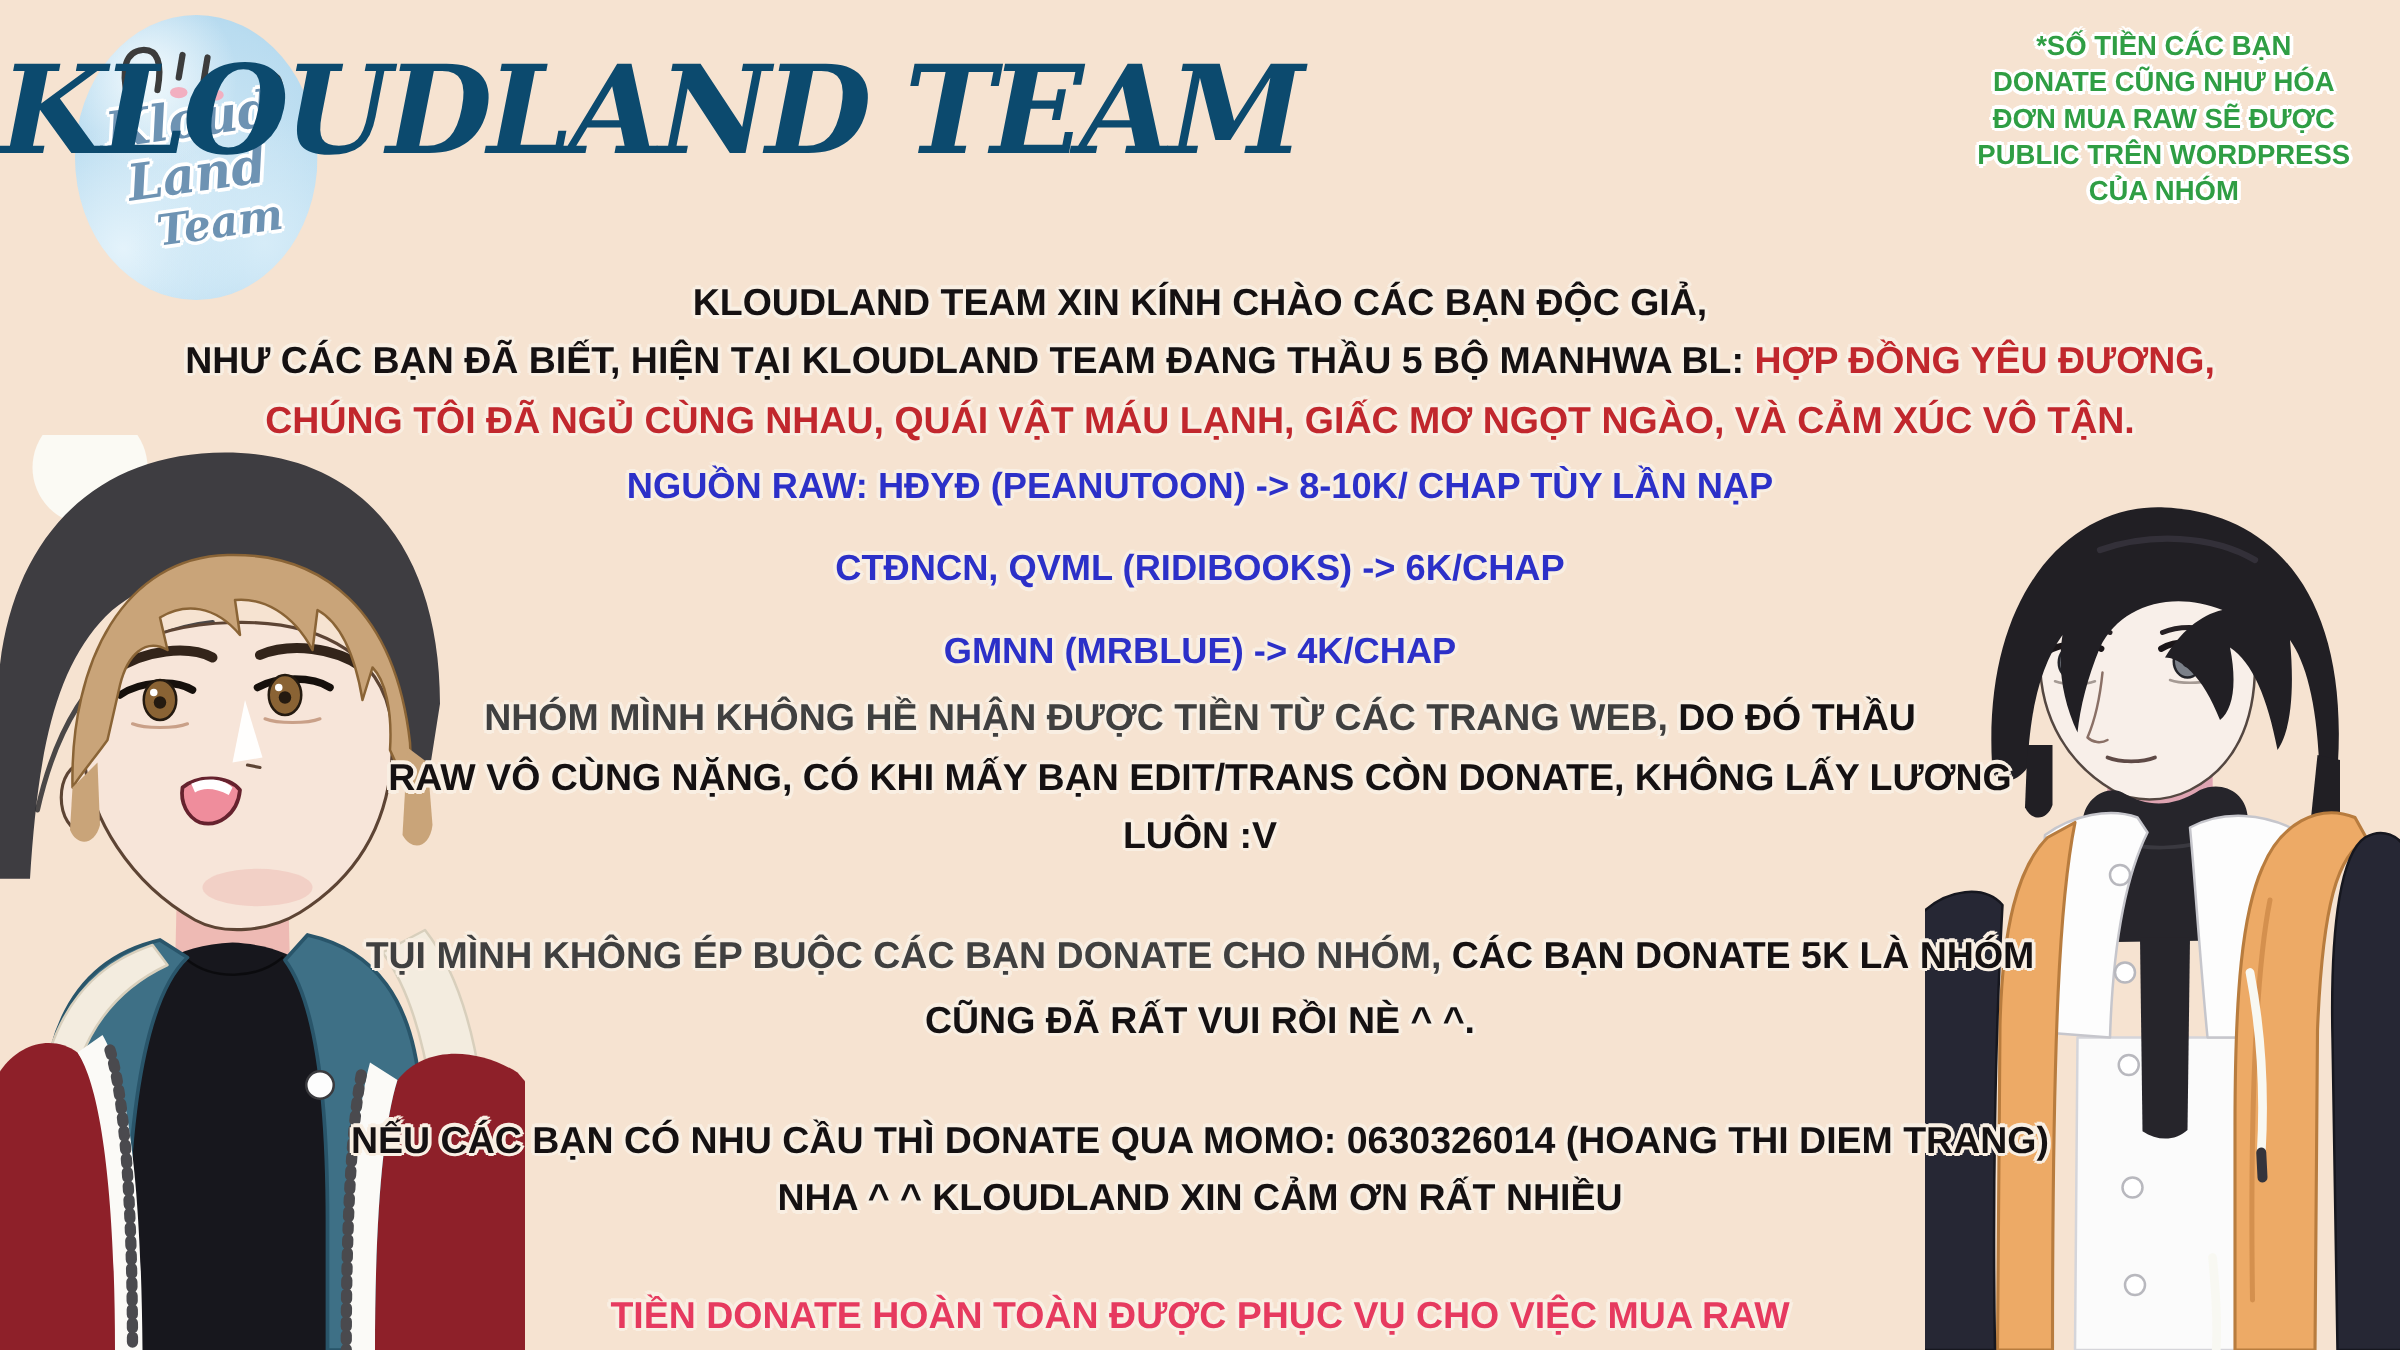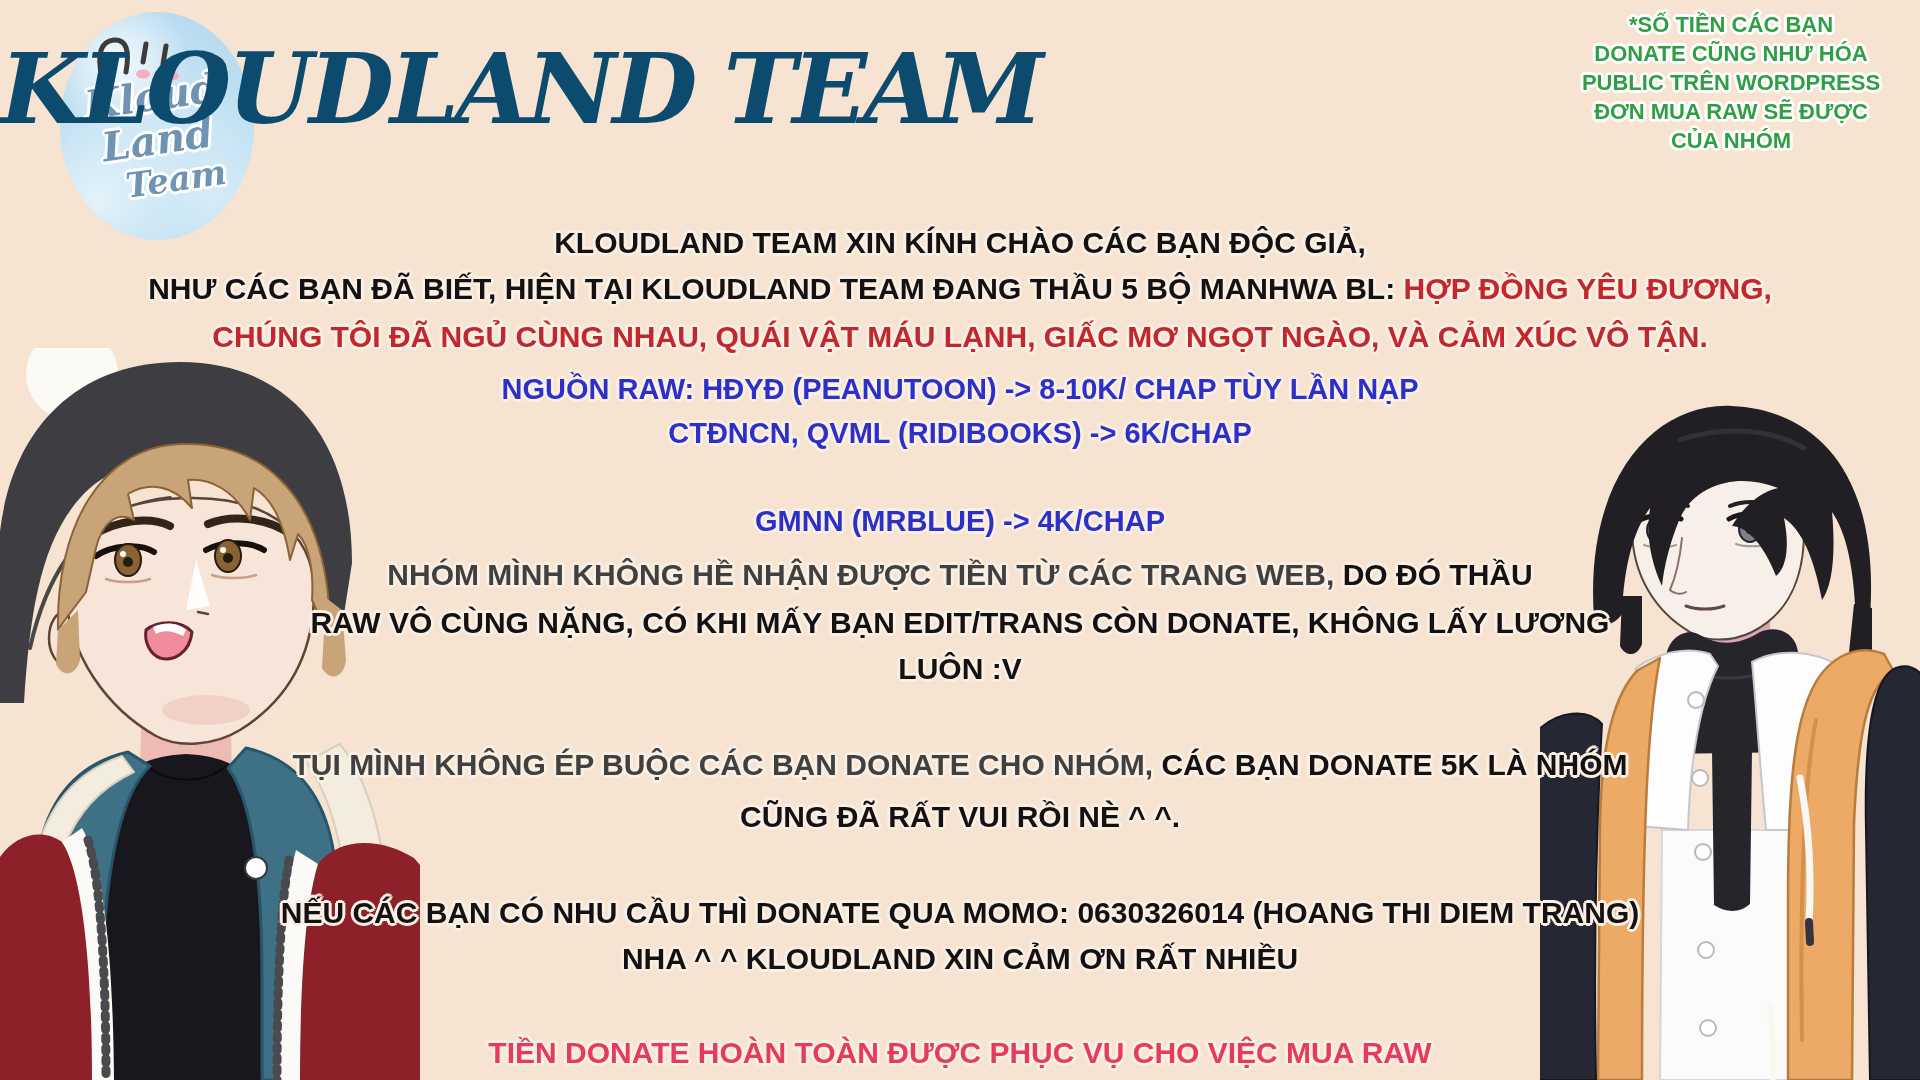--- a/index.html
+++ b/index.html
@@ -29,21 +29,21 @@
   .logo-line2{font-size:34px;line-height:38px;padding-left:26px;}
   
   .title{
     position:absolute;left:0;top:34px;width:100%;text-align:left;
     font-family:"DejaVu Serif","Liberation Serif",serif;
     font-style:italic;font-weight:bold;font-size:98px;line-height:110px;
     letter-spacing:-4px;color:#0c4a6e;
   }
   
   .side-note{
-    position:absolute;left:1556px;top:10px;width:350px;text-align:center;
+    position:absolute;left:1556px;top:22px;width:350px;text-align:center;
     font-weight:bold;font-size:22px;line-height:29px;color:#2f9e44;
   }
   
   .line{
     position:absolute;left:0;width:100%;text-align:center;
     font-weight:bold;font-size:30px;line-height:38px;color:#151112;
     z-index:30;
     text-shadow:-2px -2px 0 #f9efe3,2px -2px 0 #f9efe3,-2px 2px 0 #f9efe3,2px 2px 0 #f9efe3,
                  0 -3px 0 #f9efe3,0 3px 0 #f9efe3,-3px 0 0 #f9efe3,3px 0 0 #f9efe3;
   }
@@ -78,22 +78,22 @@
       <div class="logo-line1">Kloud Land</div>
       <div class="logo-line2">Team</div>
     </div>
   </div>
 
   <div class="title">KLOUDLAND TEAM</div>
 
   <div class="side-note outline-white">
     <div>*SỐ TIỀN CÁC BẠN</div>
     <div>DONATE CŨNG NHƯ HÓA</div>
+    <div>ĐƠN MUA RAW SẼ ĐƯỢC</div>
     <div>PUBLIC TRÊN WORDPRESS</div>
-    <div>ĐƠN MUA RAW SẼ ĐƯỢC</div>
     <div>CỦA NHÓM</div>
   </div>
 
   <svg class="char" style="left:0;top:348px" width="420" height="732" viewBox="0 0 420 732">
     <g stroke-linecap="round" stroke-linejoin="round">
       <circle cx="72" cy="26" r="46" fill="#fbfaf4"></circle>
       <path d="M-6,355 L-2,210 C2,90 70,14 180,14 C290,14 352,92 352,215 L344,266 L322,272
                C318,190 300,140 260,124 C200,100 120,104 80,150 C42,193 30,260 24,355 Z" fill="#3e3d41"></path>
       <path d="M30,300 C50,210 96,158 170,150" stroke="#2c2b2f" stroke-width="4" fill="none" opacity="0.85"></path>
       <ellipse cx="66" cy="290" rx="17" ry="27" fill="#f7e5d9" stroke="#5d4434" stroke-width="2.5"></ellipse>
@@ -206,21 +206,21 @@
     </g>
   </svg>
 
   <div class="line" style="top:224px"><span class="black">KLOUDLAND TEAM XIN KÍNH CHÀO CÁC BẠN ĐỘC GIẢ,</span></div>
 
   <div class="line" style="top:270px"><span class="black">NHƯ CÁC BẠN ĐÃ BIẾT, HIỆN TẠI KLOUDLAND TEAM ĐANG THẦU 5 BỘ MANHWA BL: </span><span class="red">HỢP ĐỒNG YÊU ĐƯƠNG,</span></div>
 
   <div class="line" style="top:318px"><span class="red">CHÚNG TÔI ĐÃ NGỦ CÙNG NHAU, QUÁI VẬT MÁU LẠNH, GIẤC MƠ NGỌT NGÀO, VÀ CẢM XÚC VÔ TẬN.</span></div>
 
   <div class="line blue" style="top:370px">NGUỒN RAW: HĐYĐ (PEANUTOON) -&gt; 8-10K/ CHAP TÙY LẦN NẠP</div>
-  <div class="line blue" style="top:414px">CTĐNCN, QVML (RIDIBOOKS) -&gt; 6K/CHAP</div>
+  <div class="line blue" style="top:436px">CTĐNCN, QVML (RIDIBOOKS) -&gt; 6K/CHAP</div>
   <div class="line blue" style="top:502px">GMNN (MRBLUE) -&gt; 4K/CHAP</div>
 
   <div class="line" style="top:556px"><span class="red2">NHÓM MÌNH KHÔNG HỀ NHẬN ĐƯỢC TIỀN TỪ CÁC TRANG WEB, </span><span class="black">DO ĐÓ THẦU</span></div>
 
   <div class="line" style="top:604px">RAW VÔ CÙNG NẶNG, CÓ KHI MẤY BẠN EDIT/TRANS CÒN DONATE, KHÔNG LẤY LƯƠNG</div>
   <div class="line" style="top:650px">LUÔN :V</div>
 
   <div class="line" style="top:746px"><span class="red2">TỤI MÌNH KHÔNG ÉP BUỘC CÁC BẠN DONATE CHO NHÓM, </span><span class="black">CÁC BẠN DONATE 5K LÀ NHÓM</span></div>
 
   <div class="line" style="top:798px">CŨNG ĐÃ RẤT VUI RỒI NÈ ^ ^.</div>

